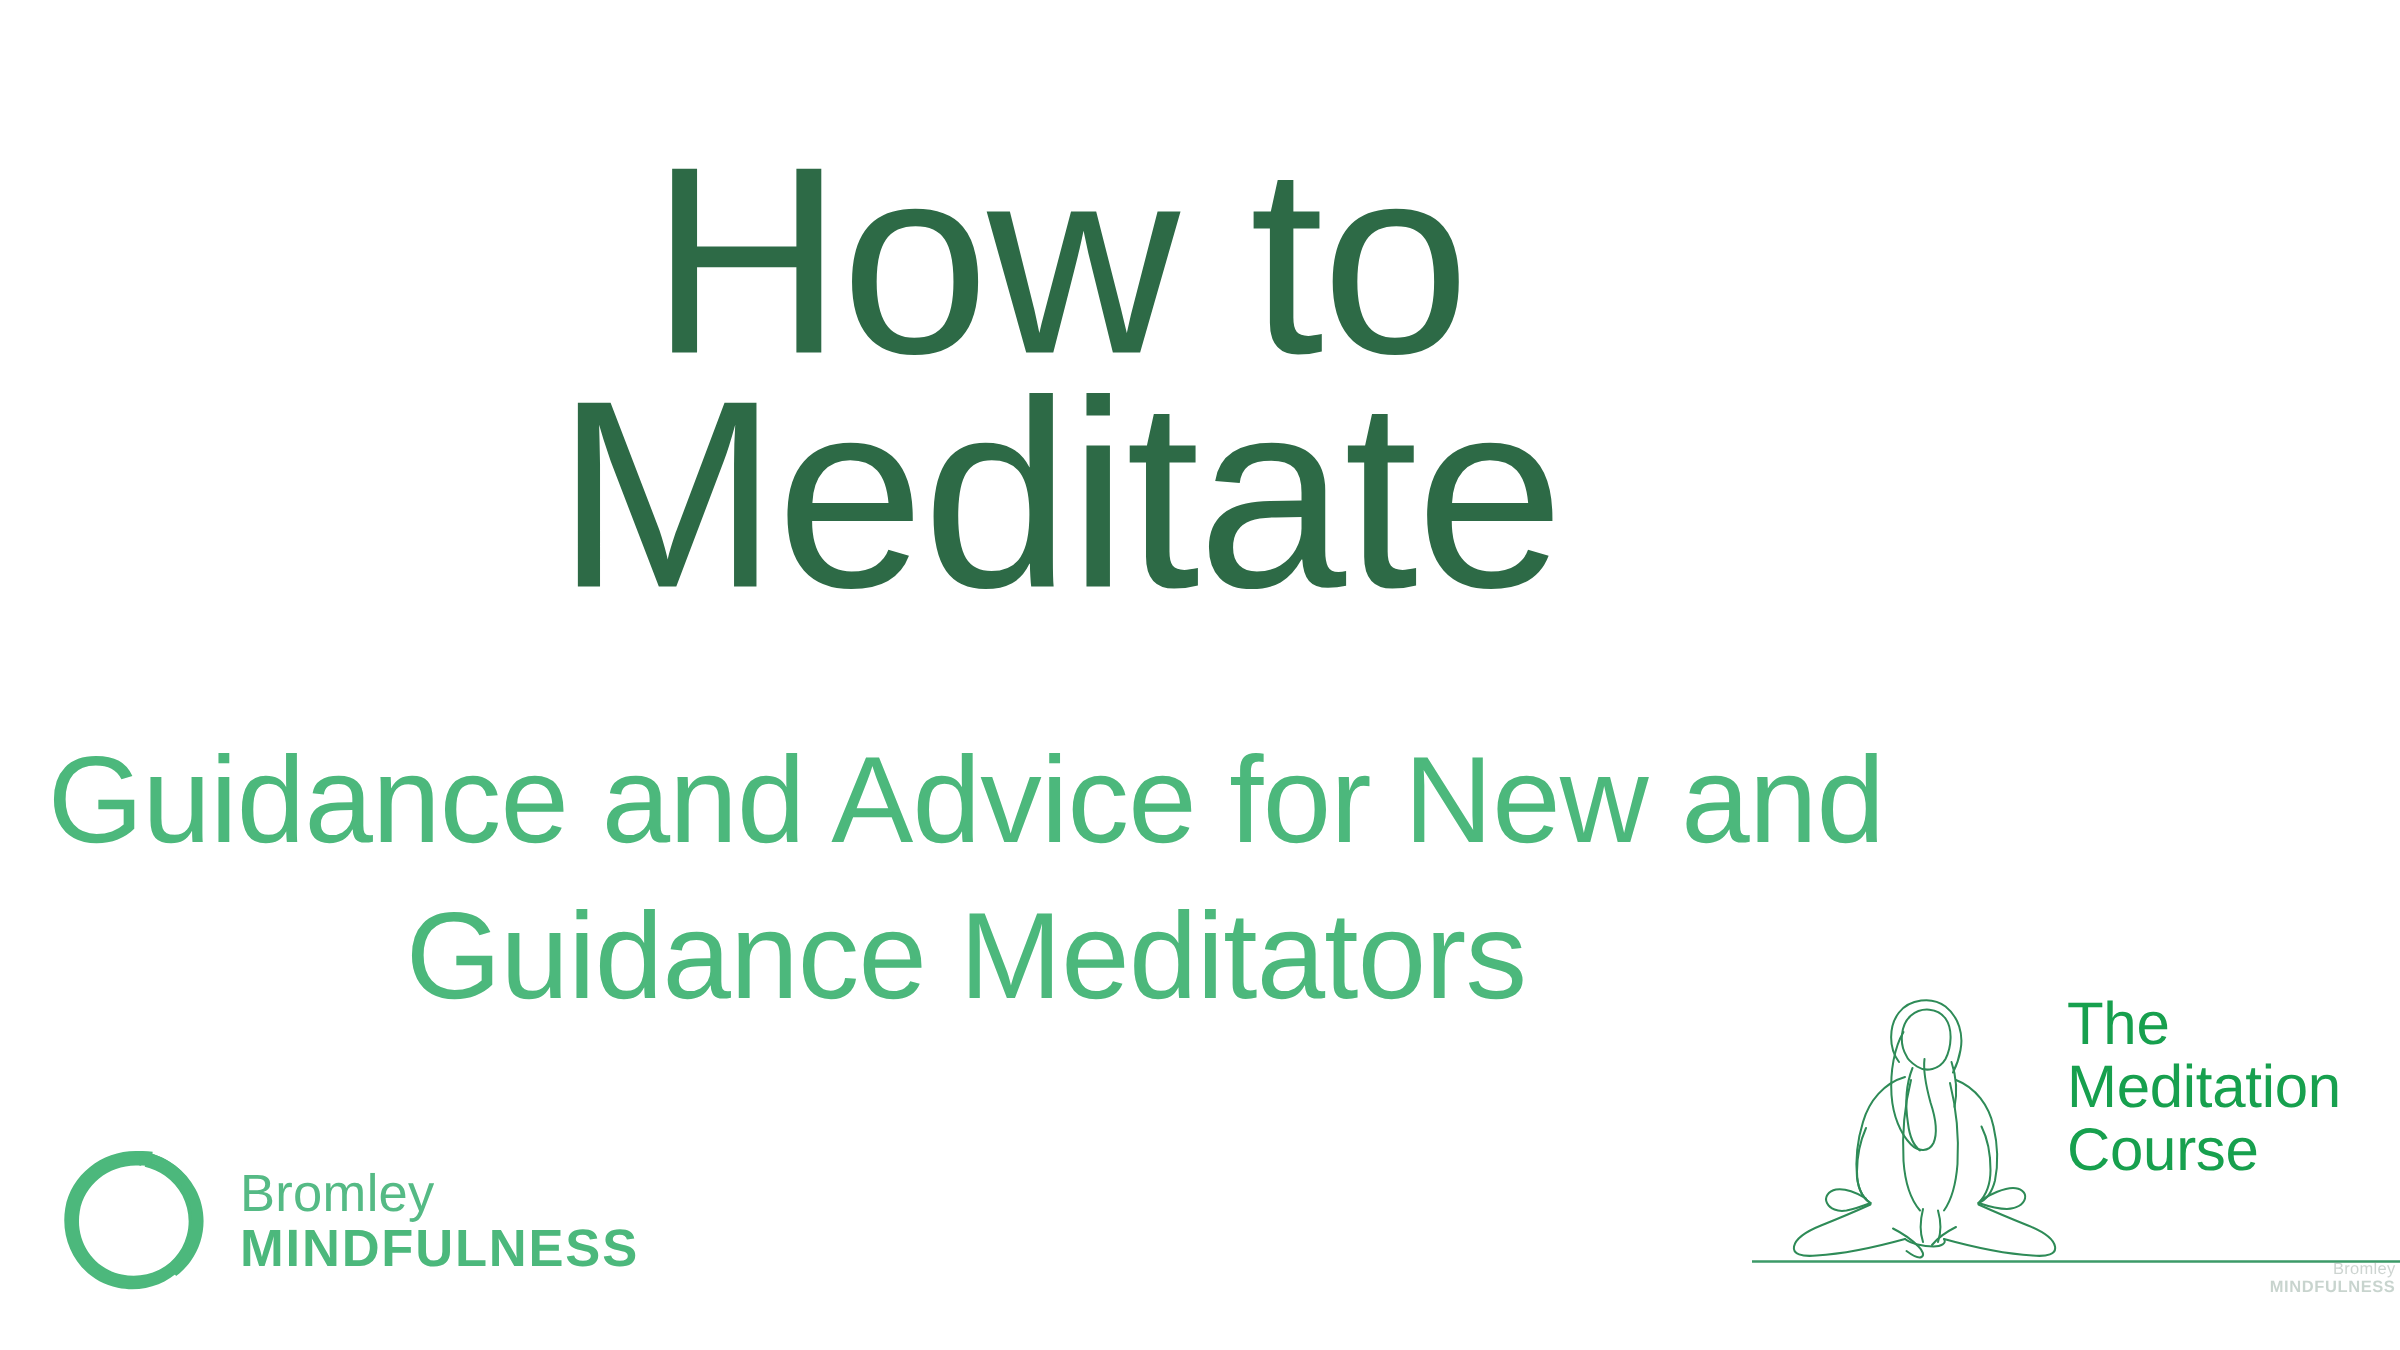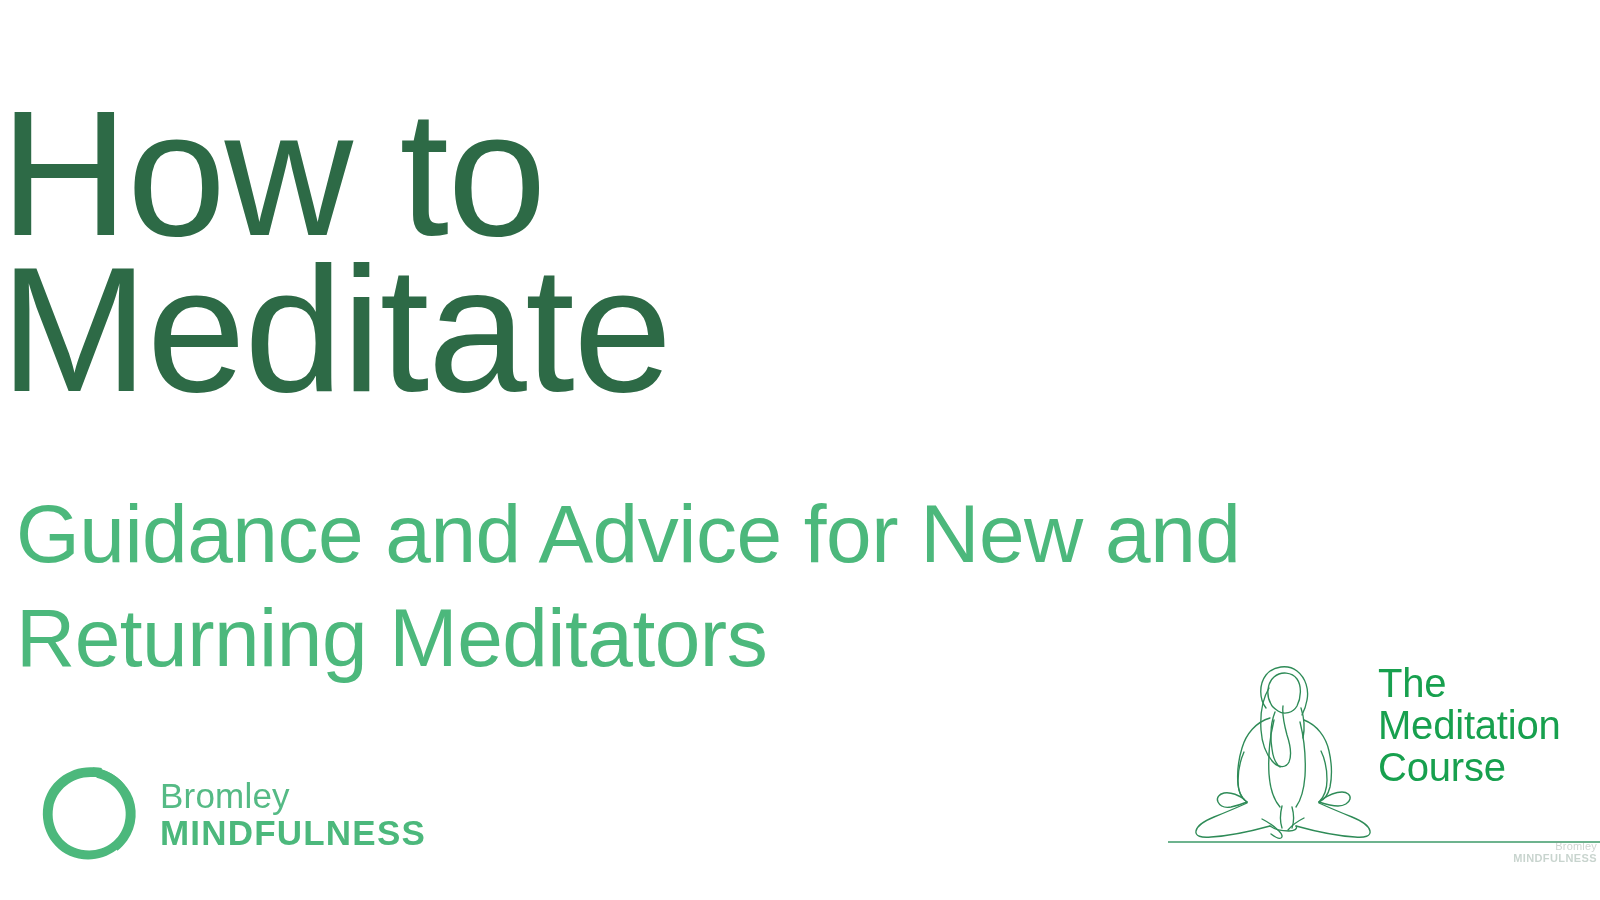--- a/index.html
+++ b/index.html
@@ -20,40 +20,40 @@
     inset: 0;
     background: #ffffff;
   }
 
   
   .title-block {
     position: absolute;
     top: 96px;
     left: 0;
     width: 1412px;
-    text-align: left;
+    text-align: center;
   }
   .title-line {
     display: block;
     font-family: "Liberation Sans", sans-serif;
     font-size: 178px;
     font-weight: 400;
     line-height: 156px;
     letter-spacing: -1.5px;
     color: #2d6a46;
     white-space: nowrap;
   }
 
   
   .subtitle-block {
     position: absolute;
     top: 482px;
-    left: 16px;
+    left: 0;
     width: 1288px;
-    text-align: left;
+    text-align: center;
   }
   .subtitle-line {
     display: block;
     font-family: "Liberation Sans", sans-serif;
     font-size: 82px;
     font-weight: 400;
     line-height: 104px;
     letter-spacing: -0.5px;
     color: #4cb87c;
     white-space: nowrap;
@@ -165,21 +165,21 @@
 
 <div class="slide">
 
   <div class="title-block">
     <span class="title-line">How to</span>
     <span class="title-line">Meditate</span>
   </div>
 
   <div class="subtitle-block">
     <span class="subtitle-line">Guidance and Advice for New and</span>
-    <span class="subtitle-line">Returning Meditators</span>
+    <span class="subtitle-line">Guidance Meditators</span>
   </div>
 
   <div class="bromley-logo">
 
     <div class="enso-wrap">
       <svg viewBox="0 0 112 108" width="112" height="108" aria-hidden="true">
 
         <path d="M 60.5 9.5
                  C 36 7.5 13.5 24 9.5 47.5
                  C 5.5 71.5 20 95.5 44.5 100.5

